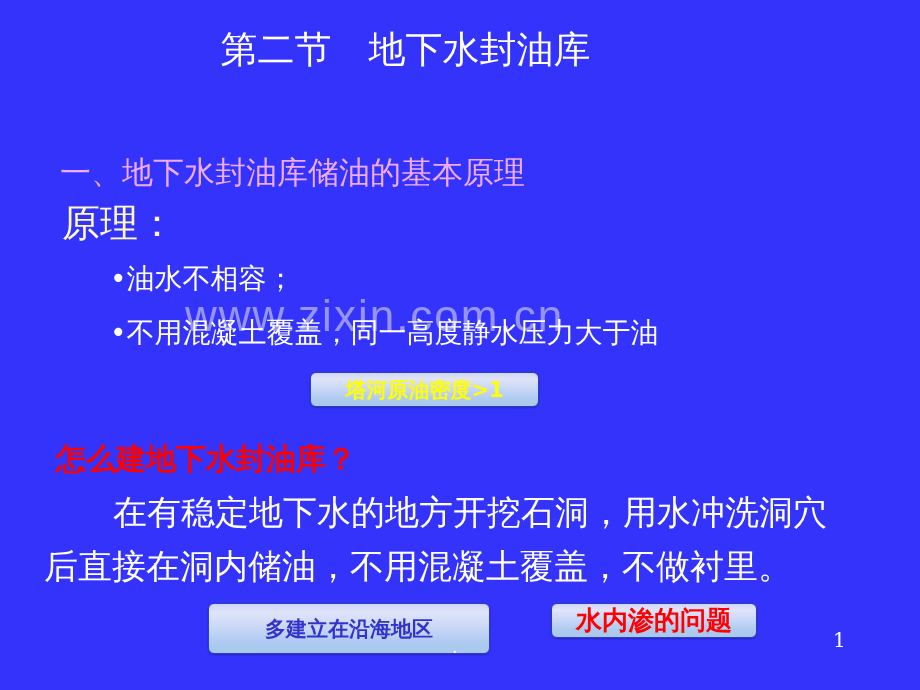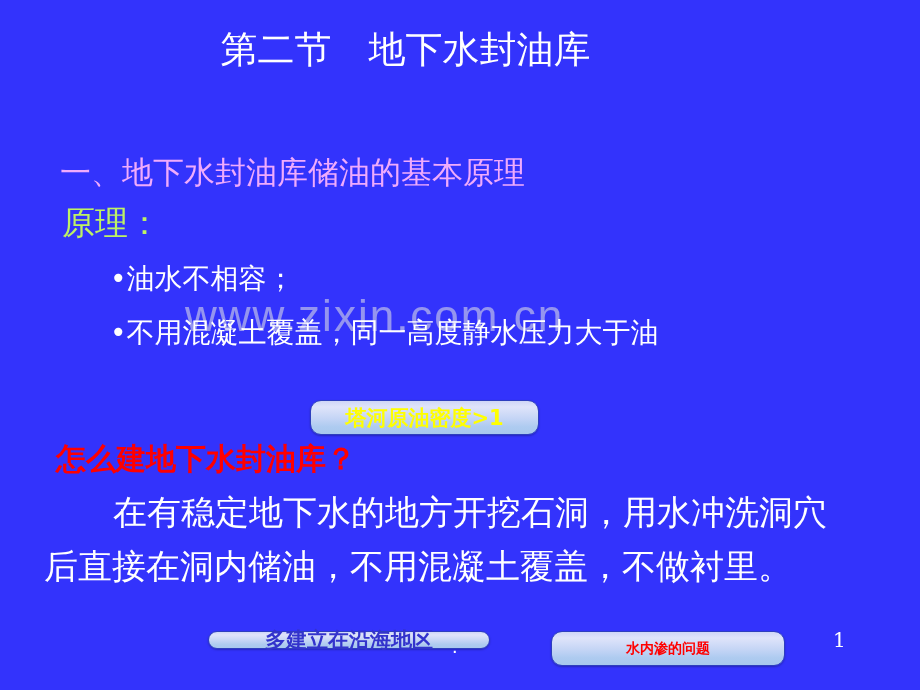--- a/index.html
+++ b/index.html
@@ -59,22 +59,22 @@
     font-size: 31px;
     line-height: 38px;
     white-space: pre;
     font-family: "DejaVu Sans", "Liberation Sans", sans-serif;
   }
 
   .principle-label {
     position: absolute;
     left: 62px;
     top: 204px;
-    color: #bef264;
-    font-size: 33px;
+    color: #fef9c3;
+    font-size: 38px;
     line-height: 38px;
     white-space: pre;
     font-family: "DejaVu Sans", "Liberation Sans", sans-serif;
   }
 
   
   .bullet-line {
     position: absolute;
     left: 110px;
     color: #ffffff;
@@ -95,63 +95,62 @@
     font-size: 28px;
     line-height: 36px;
     white-space: pre;
     font-family: "DejaVu Sans", "Liberation Sans", sans-serif;
   }
 
   
   .pill {
     position: absolute;
     box-sizing: border-box;
-    border-radius: 11px;
+    border-radius: 6px;
     border: 1px solid #2e3fbe;
     background: linear-gradient(to bottom,
                 #cfd6f7 0%,
                 #dfe4fa 18%,
                 #c3d4f5 55%,
                 #aecbf0 78%,
                 #a8c8ee 100%);
     box-shadow: 0 1px 2px rgba(0,0,0,0.25);
     display: flex;
     align-items: center;
     justify-content: center;
     white-space: pre;
     font-family: "DejaVu Sans", "Liberation Sans", sans-serif;
-    margin-top: 28px;
   }
 
   .pill-density {
     left: 310px;
     top: 372px;
     width: 229px;
     height: 35px;
     font-size: 21px;
     font-weight: bold;
     color: #ffff00;
   }
 
   .pill-coastal {
     left: 208px;
     top: 603px;
     width: 282px;
-    height: 18px;
+    height: 51px;
     font-size: 21px;
     font-weight: bold;
     color: #3333cc;
   }
 
   .pill-seepage {
     left: 551px;
     top: 603px;
-    width: 234px;
+    width: 206px;
     height: 35px;
-    font-size: 14px;
+    font-size: 26px;
     font-weight: bold;
     color: #ff0000;
   }
 
   
   .question-heading {
     position: absolute;
     left: 56px;
     top: 440px;
     color: #ff0000;

